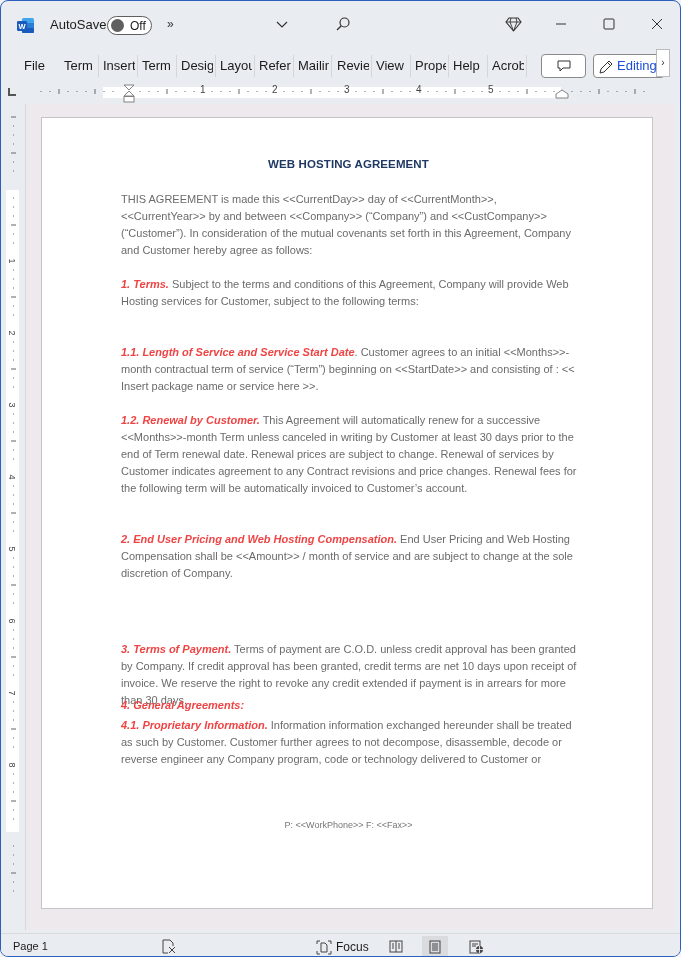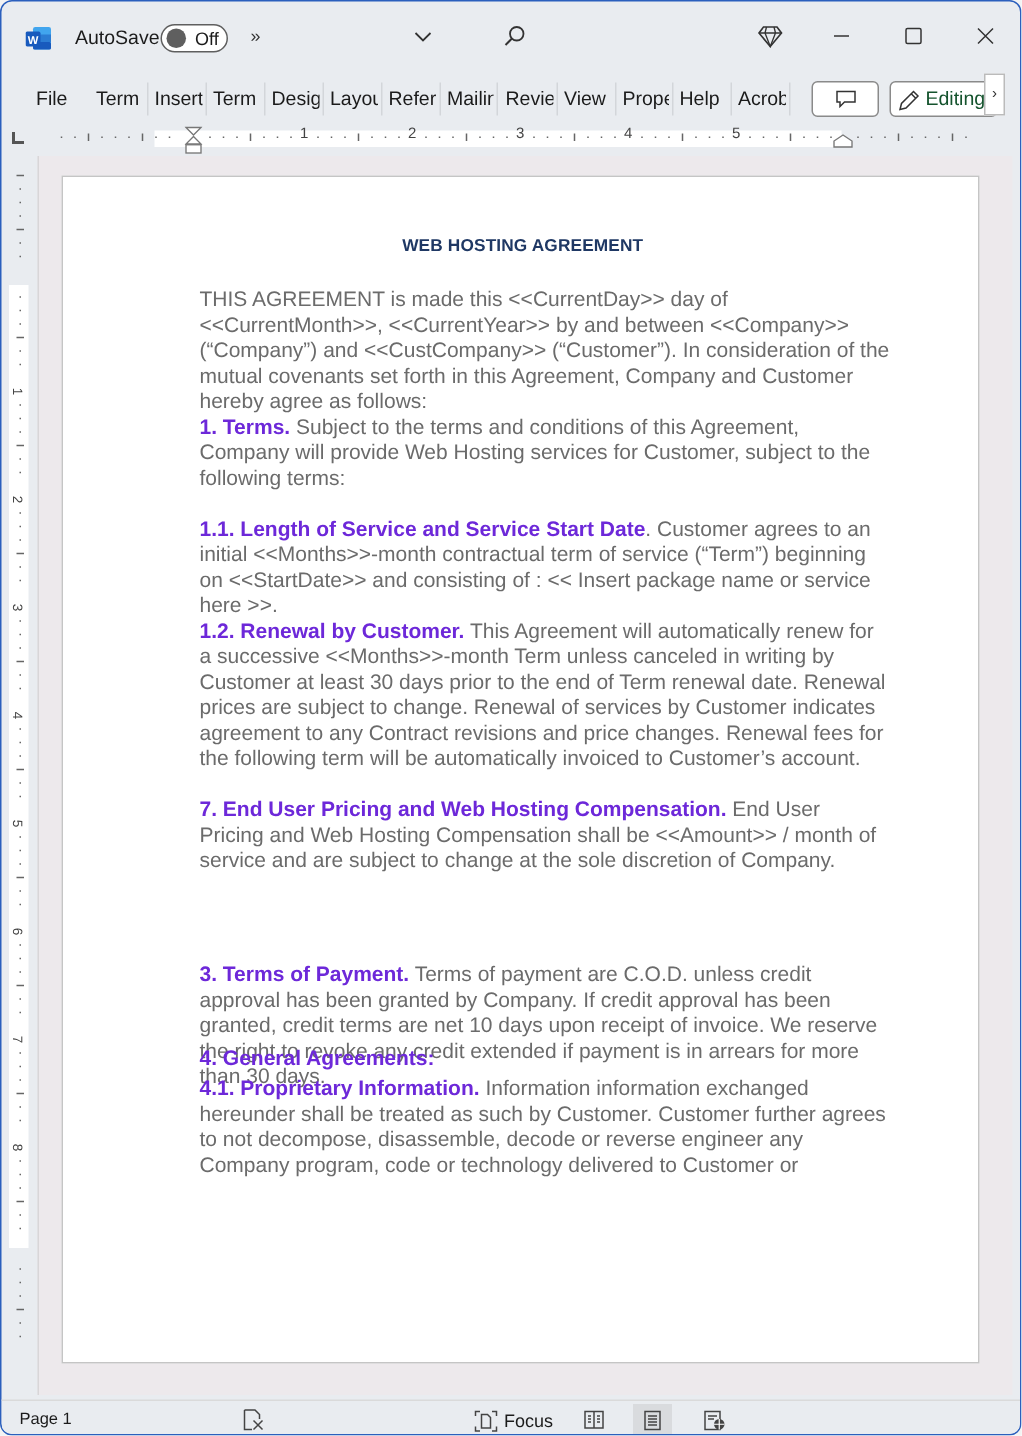--- a/index.html
+++ b/index.html
@@ -24,42 +24,42 @@
   .win-close { left: 648px; }
 
   
   .ribbon { position: absolute; left: 0; top: 48px; width: 100%; height: 34px; }
   .tab { position: absolute; top: 8px; font-size: 13px; color: #1b1b1b; white-space: nowrap; overflow: hidden; height: 18px; line-height: 18px; }
   .tab-sep { position: absolute; top: 6px; width: 1px; height: 22px; background: #d3d6da; }
   .comment-btn { position: absolute; left: 540px; top: 5px; width: 45px; height: 24px; border: 1px solid #8a8a8a; border-radius: 4px; background: #fff; }
   .comment-btn svg { position: absolute; left: 15px; top: 5px; }
   .editing-btn { position: absolute; left: 592px; top: 5px; width: 72px; height: 24px; border: 1px solid #8a8a8a; border-radius: 4px; background: #fff; }
   .editing-btn svg { position: absolute; left: 4px; top: 4px; }
-  .editing-btn .lbl { position: absolute; left: 23px; top: 3px; font-size: 13px; color: #14532d; }
+  .editing-btn .lbl { position: absolute; left: 23px; top: 3px; font-size: 13px; color: #1d4ed8; }
   .ribbon-scroll { position: absolute; left: 655px; top: 0px; width: 14px; height: 28px; background: #fff; border: 1px solid #bbb; font-size: 10px; text-align: center; line-height: 26px; color: #333; }
 
   
   .hruler-corner { position: absolute; left: 7px; top: 87px; width: 8px; height: 8px; border-left: 2px solid #555; border-bottom: 2px solid #555; }
   .hruler-white { position: absolute; left: 102px; top: 86px; width: 458px; height: 11px; background: #fff; }
   .hruler-marks { position: absolute; left: 0; top: 83px; width: 681px; height: 16px; }
   .ruler-num { position: absolute; top: 83px; font-size: 10px; color: #444; }
   .indent-marker { position: absolute; left: 122px; top: 83px; width: 12px; height: 19px; }
 
   
   .vruler-white { position: absolute; left: 5px; top: 189px; width: 13px; height: 642px; background: #fff; }
   .vruler-marks { position: absolute; left: 0; top: 100px; width: 20px; height: 830px; }
   .vruler-num { position: absolute; left: 8px; font-size: 9px; color: #444; transform: rotate(90deg); }
 
   
   .doc-area { position: absolute; left: 24px; top: 103px; width: 650px; height: 826px; background: #ede9ec; border-left: 1px solid #d8d6d8; }
   .page { position: absolute; left: 40px; top: 116px; width: 612px; height: 792px; background: #fff; border: 1px solid #c5c5c5; }
   .page-content { position: absolute; left: 79px; top: 0; width: 455px; }
   .doc-title { position: absolute; left: 0; top: 40px; width: 455px; text-align: center; font-size: 11.5px; font-weight: bold; color: #1f3864; letter-spacing: 0.1px; }
-  .para { position: absolute; left: 12px; width: 460px; font-size: 14px; line-height: 17px; color: #6b6b6b; }
-  .para .h { color: #6d28d9; font-weight: bold; }
+  .para { position: absolute; left: 0; width: 460px; font-size: 11px; line-height: 17px; color: #6b6b6b; }
+  .para .h { color: #ef4444; font-weight: bold; font-style: italic; }
   .footer-block { position: absolute; left: 0; top: 701px; width: 455px; text-align: center; font-size: 9px; line-height: 12.5px; color: #777; }
 
   
   .statusbar { position: absolute; left: 0; top: 932px; width: 100%; height: 25px; background: #e9ecf0; border-top: 1px solid #dadada; }
   .status-page { position: absolute; left: 12px; top: 6px; font-size: 11px; color: #1b1b1b; }
   .track-icon { position: absolute; left: 160px; top: 5px; width: 15px; height: 15px; }
   .focus-btn { position: absolute; left: 315px; top: 4px; height: 18px; display: flex; align-items: center; gap: 4px; font-size: 12px; color: #1b1b1b; }
   .view-btn { position: absolute; top: 2px; width: 26px; height: 21px; display: flex; align-items: center; justify-content: center; }
   .view-read { left: 382px; }
   .view-print { left: 421px; background: #d9dbde; }
@@ -324,36 +324,37 @@
 
       <p class="para" style="top:226px;">
         <span class="h">1.1. Length of Service and Service Start Date</span><span>. Customer agrees to an initial &lt;&lt;Months&gt;&gt;-month contractual term of service (“Term”) beginning on &lt;&lt;StartDate&gt;&gt; and consisting of :  &lt;&lt; Insert package name or service here &gt;&gt;.</span>
       </p>
 
       <p class="para" style="top:294px;">
         <span class="h">1.2. Renewal by Customer.</span><span> This Agreement will automatically renew for a successive &lt;&lt;Months&gt;&gt;-month Term unless canceled in writing by Customer at least 30 days prior to the end of Term renewal date. Renewal prices are subject to change. Renewal of services by Customer indicates agreement to any Contract revisions and price changes. Renewal fees for the following term will be automatically invoiced to Customer’s account.</span>
       </p>
 
       <p class="para" style="top:413px;">
-        <span class="h">7. End User Pricing and Web Hosting Compensation.</span><span> End User Pricing and Web Hosting Compensation shall be &lt;&lt;Amount&gt;&gt; / month of service and are subject to change at the sole discretion of Company.</span>
+        <span class="h">2. End User Pricing and Web Hosting Compensation.</span><span> End User Pricing and Web Hosting Compensation shall be &lt;&lt;Amount&gt;&gt; / month of service and are subject to change at the sole discretion of Company.</span>
       </p>
 
       <p class="para" style="top:481px;margin-top:42px;">
         <span class="h">3. Terms of Payment.</span><span> Terms of payment are C.O.D. unless credit approval has been granted by Company. If credit approval has been granted, credit terms are net 10 days upon receipt of invoice. We reserve the right to revoke any credit extended if payment is in arrears for more than 30 days.</span>
       </p>
 
       <p class="para" style="top:566px;margin-top:13px;">
         <span class="h">4. General Agreements:</span><span></span>
       </p>
 
       <p class="para" style="top:599px;">
         <span class="h">4.1. Proprietary Information.</span><span> Information information exchanged hereunder shall be treated as such by Customer. Customer further agrees to not decompose, disassemble, decode or reverse engineer any Company program, code or technology delivered to Customer or</span>
       </p>
 
       <div class="footer-block">
+        <div>P: &lt;&lt;WorkPhone&gt;&gt;  F: &lt;&lt;Fax&gt;&gt;</div>
       </div>
     </div>
   </div>
 
   <div class="statusbar">
     <span class="status-page">Page 1</span>
     <svg class="track-icon" viewBox="0 0 15 15">
       <path d="M2 1 H9 L12 4 V7" stroke="#444" stroke-width="1" fill="none"></path>
       <path d="M2 1 V14 H7" stroke="#444" stroke-width="1" fill="none"></path>
       <path d="M8 8 L14 14 M14 8 L8 14" stroke="#444" stroke-width="1"></path>

